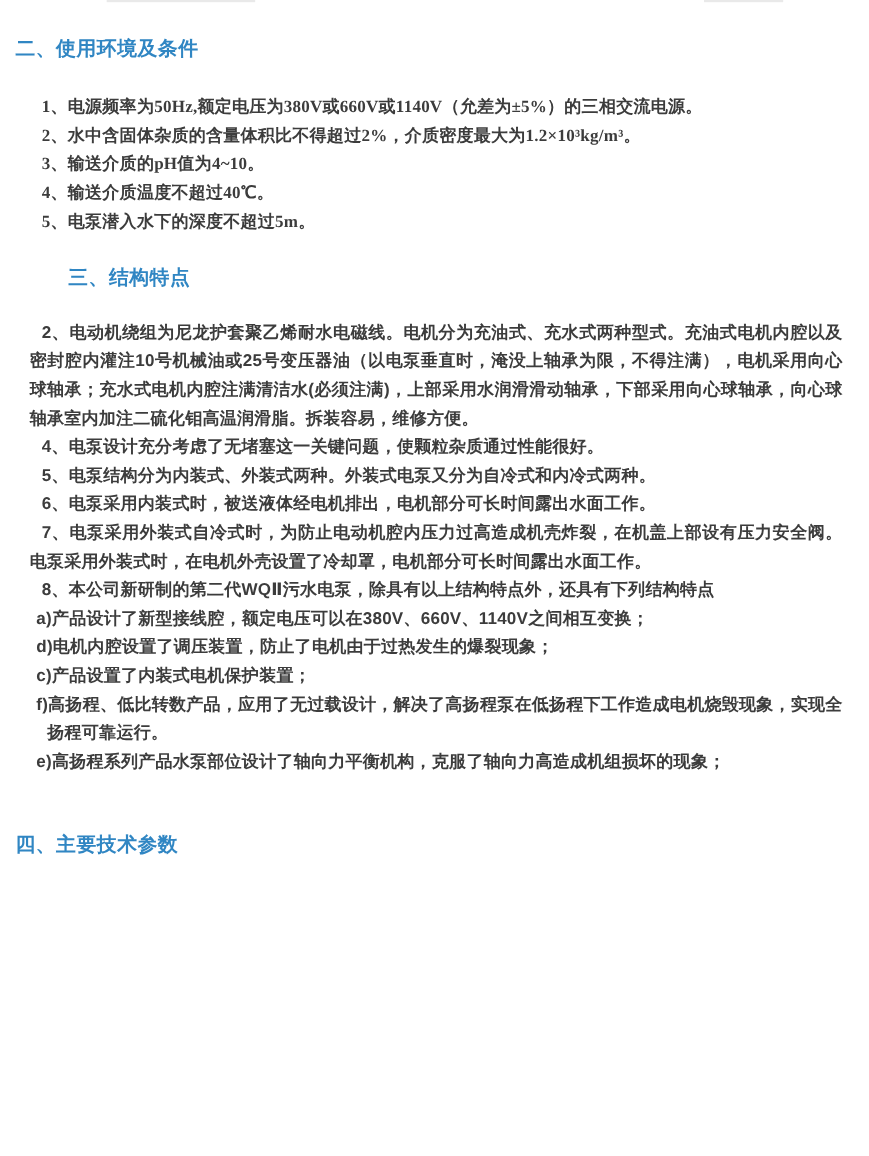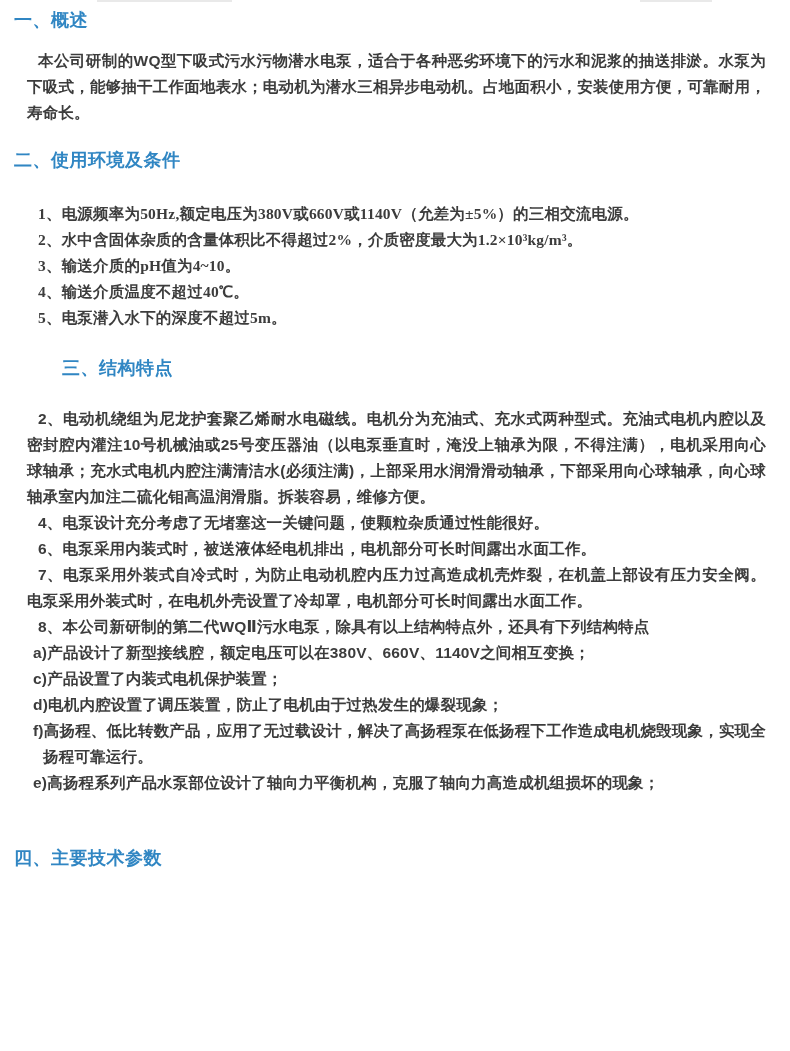--- a/index.html
+++ b/index.html
@@ -63,49 +63,44 @@
   }
 </style>
 </head>
 <body>
 
 <div class="top-artifact left"></div>
 <div class="top-artifact right"></div>
 
 <div class="doc">
 
-  <section>
-    <h2 class="sec-heading h1">一、概述</h2>
-    <div class="sec-body b1">
-      <p class="para">本公司研制的WQ型下吸式污水污物潜水电泵，适合于各种恶劣环境下的污水和泥浆的抽送排淤。水泵为下吸式，能够抽干工作面地表水；电动机为潜水三相异步电动机。占地面积小，安装使用方便，可靠耐用，寿命长。</p>
-    </div>
-  </section>
 
   <section>
     <h2 class="sec-heading h2">二、使用环境及条件</h2>
     <div class="sec-body b2">
       <p class="item">1、电源频率为50Hz,额定电压为380V或660V或1140V（允差为±5%）的三相交流电源。</p>
       <p class="item">2、水中含固体杂质的含量体积比不得超过2%，介质密度最大为1.2×10³kg/m³。</p>
       <p class="item">3、输送介质的pH值为4~10。</p>
       <p class="item">4、输送介质温度不超过40℃。</p>
       <p class="item">5、电泵潜入水下的深度不超过5m。</p>
     </div>
   </section>
 
   <section>
     <h2 class="sec-heading h3">三、结构特点</h2>
     <div class="sec-body b3">
       <p class="item">2、电动机绕组为尼龙护套聚乙烯耐水电磁线。电机分为充油式、充水式两种型式。充油式电机内腔以及密封腔内灌注10号机械油或25号变压器油（以电泵垂直时，淹没上轴承为限，不得注满），电机采用向心球轴承；充水式电机内腔注满清洁水(必须注满)，上部采用水润滑滑动轴承，下部采用向心球轴承，向心球轴承室内加注二硫化钼高温润滑脂。拆装容易，维修方便。</p>
       <p class="item">4、电泵设计充分考虑了无堵塞这一关键问题，使颗粒杂质通过性能很好。</p>
+      <p class="item">5、电泵结构分为内装式、外装式两种。外装式电泵又分为自冷式和内冷式两种。</p>
       <p class="item">6、电泵采用内装式时，被送液体经电机排出，电机部分可长时间露出水面工作。</p>
       <p class="item">7、电泵采用外装式自冷式时，为防止电动机腔内压力过高造成机壳炸裂，在机盖上部设有压力安全阀。电泵采用外装式时，在电机外壳设置了冷却罩，电机部分可长时间露出水面工作。</p>
       <p class="item">8、本公司新研制的第二代WQⅡ污水电泵，除具有以上结构特点外，还具有下列结构特点</p>
       <p class="item-letter">a)产品设计了新型接线腔，额定电压可以在380V、660V、1140V之间相互变换；</p>
+      <p class="item-letter">d)电机内腔设置了调压装置，防止了电机由于过热发生的爆裂现象；</p>
       <p class="item-letter">c)产品设置了内装式电机保护装置；</p>
-      <p class="item-letter">d)电机内腔设置了调压装置，防止了电机由于过热发生的爆裂现象；</p>
       <p class="item-letter">f)高扬程、低比转数产品，应用了无过载设计，解决了高扬程泵在低扬程下工作造成电机烧毁现象，实现全扬程可靠运行。</p>
       <p class="item-letter">e)高扬程系列产品水泵部位设计了轴向力平衡机构，克服了轴向力高造成机组损坏的现象；</p>
     </div>
   </section>
 
   <section>
     <h2 class="sec-heading h4">四、主要技术参数</h2>
   </section>
 
 </div>

